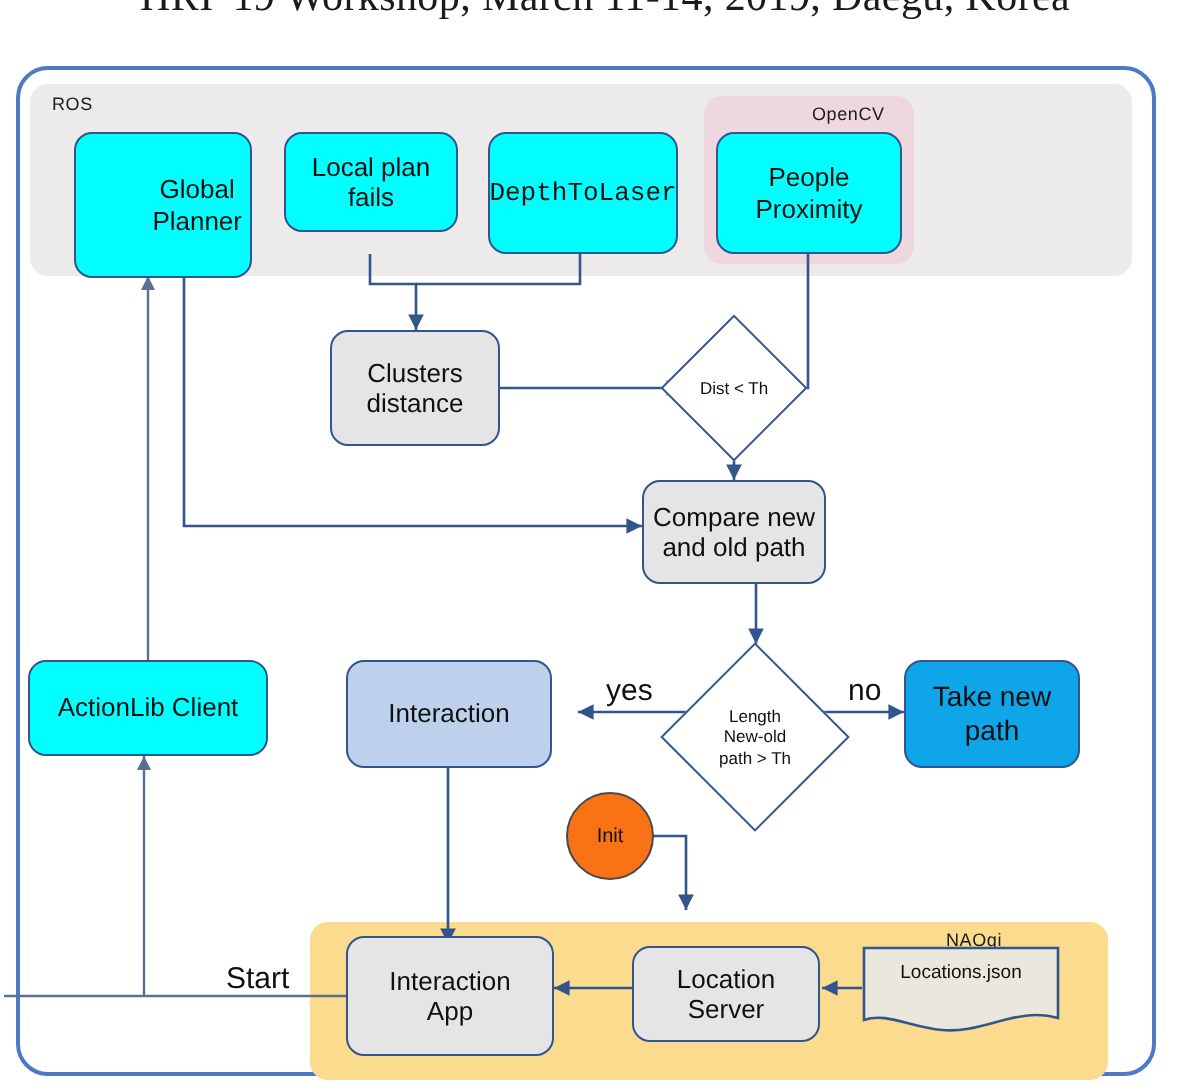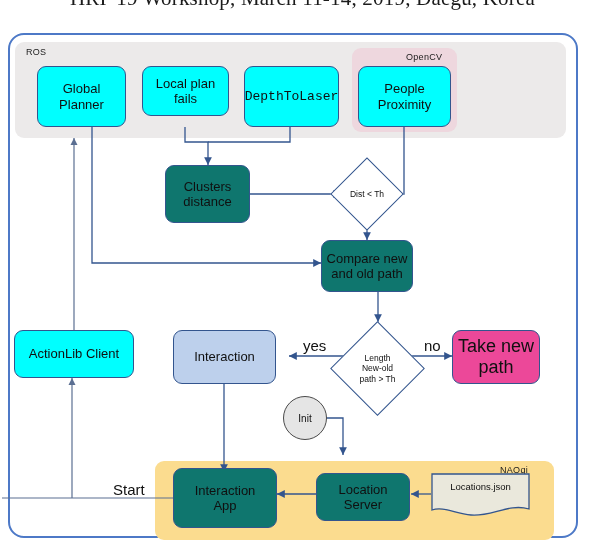--- a/index.html
+++ b/index.html
@@ -20,34 +20,34 @@
   .opencv-band{left:352px;top:48px;width:105px;height:84px;background:#eed7de;border-radius:9px;}
   .naoqi-band{left:155px;top:461px;width:399px;height:79px;background:#fbdc8f;border-radius:9px;}
 
   .band-label{position:absolute;font-size:9px;color:#1b1b1b;letter-spacing:.3px;}
 
   .node{position:absolute;box-sizing:border-box;display:flex;align-items:center;
       justify-content:center;text-align:center;line-height:1.18;
       border:1.4px solid #33558e;border-radius:9px;color:#101010;}
   .node span{display:block;padding:0 2px;}
   .cyan{background:#00ffff;font-size:13px;}
-  .beige{background:#0f766e;font-size:13px;}
+  .beige{background:#e5e5e5;font-size:13px;}
   .blue{background:#bdd0ec;font-size:13px;}
-  .peach{background:#ec4899;font-size:18px;}
+  .peach{background:#0ea5e9;font-size:14px;}
 
   .diamond{position:absolute;}
   .diamond .shape{position:absolute;left:0;top:0;width:100%;height:100%;
       background:#ffffff;border:1.4px solid #33558e;
       transform:rotate(45deg);box-sizing:border-box;}
   .diamond .dtext{position:absolute;left:0;top:0;width:100%;height:100%;
       display:flex;align-items:center;justify-content:center;text-align:center;
       font-size:8.5px;color:#101010;line-height:1.22;}
 
   .circle{position:absolute;border:1.4px solid #4a4a4a;border-radius:50%;
-      background:#e5e5e5;display:flex;align-items:center;justify-content:center;
+      background:#f97316;display:flex;align-items:center;justify-content:center;
       font-size:10px;color:#101010;box-sizing:border-box;}
 
   .doc{position:absolute;}
   .doc .dlabel{position:absolute;left:0;top:8px;width:100%;text-align:center;
       font-size:9.5px;color:#101010;}
 
   .edge-label{position:absolute;font-size:15px;color:#101010;background:transparent;}
 
   svg.wires{position:absolute;left:0;top:0;width:592px;height:546px;
       pointer-events:none;overflow:visible;}
@@ -63,21 +63,21 @@
 
   <div class="outer-frame"></div>
 
   <div class="band ros-band"></div>
   <div class="band-label" style="left:26px;top:47px;">ROS</div>
 
   <div class="band opencv-band"></div>
   <div class="band-label" style="left:406px;top:52px;">OpenCV</div>
 
   <div class="band naoqi-band"></div>
-  <div class="band-label" style="left:500px;top:465px;">NAOqi</div>
+  <div class="band-label" style="left:473px;top:465px;">NAOqi</div>
 
   <svg class="wires">
     <defs>
       <marker id="ah" markerWidth="7" markerHeight="7" refX="6" refY="3" orient="auto" markerUnits="strokeWidth">
         <path d="M0,0 L6,3 L0,6 z" fill="#33558e"></path>
       </marker>
       <marker id="ah2" markerWidth="7" markerHeight="7" refX="6" refY="3" orient="auto" markerUnits="strokeWidth">
         <path d="M0,0 L6,3 L0,6 z" fill="#5b6f92"></path>
       </marker>
     </defs>
@@ -113,21 +113,21 @@
     <g fill="none" stroke="#5b6f92" stroke-width="1.2">
 
       <path d="M2,498 L196,498"></path>
 
       <path d="M72,498 L72,378" marker-end="url(#ah2)"></path>
 
       <path d="M74,330 L74,138" marker-end="url(#ah2)"></path>
     </g>
   </svg>
 
-  <div class="node cyan" style="left:37px;top:66px;width:89px;height:61px;">
+  <div class="node cyan" style="left:37px;top:66px;width:89px;height:73px;justify-content:flex-end;">
     <span>
       <span>Global</span>
       <span>Planner</span>
     </span>
   </div>
 
   <div class="node cyan" style="left:142px;top:66px;width:87px;height:50px;">
     <span>
       <span>Local plan</span>
       <span>fails</span>

